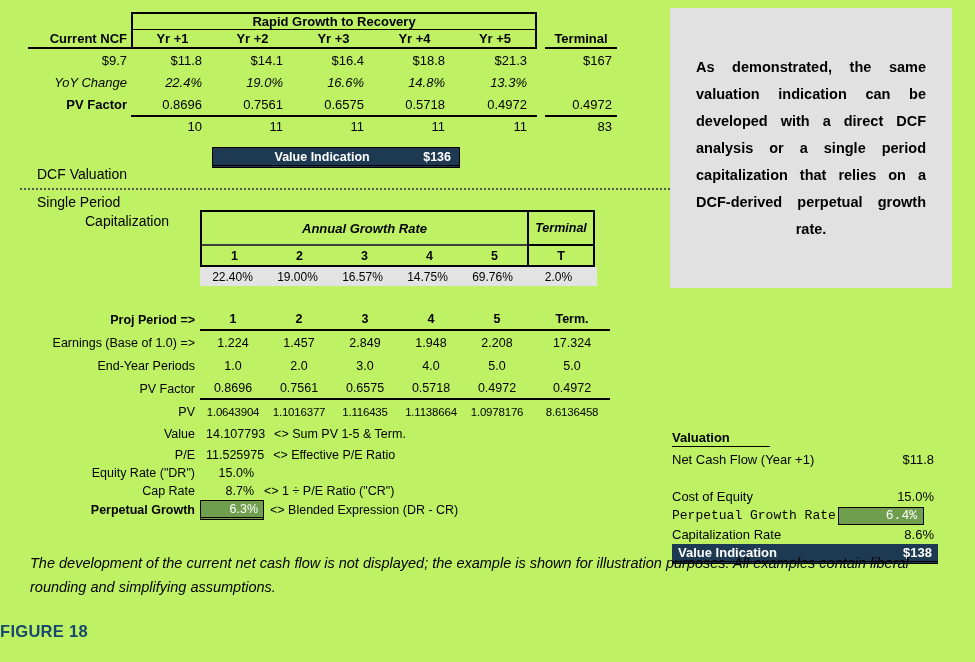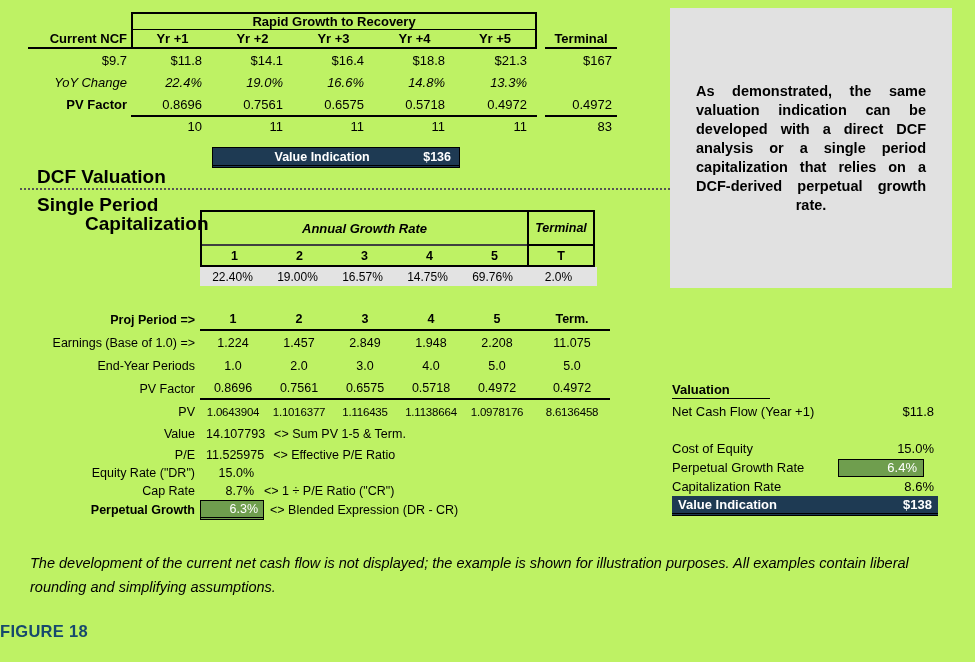--- a/index.html
+++ b/index.html
@@ -32,21 +32,21 @@
 
   
   .badge {
     position:absolute; left:212px; top:147px; width:248px; height:21px;
     background:var(--navy); color:#fff; font-size:12.5px; font-weight:bold;
     display:flex; align-items:center; border:1px solid #000; border-bottom:3px double #000;
     padding:0 8px;
   }
   .badge .lbl { flex:1; text-align:center; }
 
-  .sec-label { position:absolute; left:37px; font-size:19px; font-weight:bold; }
+  .sec-label { position:absolute; left:37px; font-size:14px; font-weight:normal; }
   .dashes { position:absolute; left:20px; top:188px; width:650px; border-top:2px dotted #555; }
 
   
   .grow-box {
     position:absolute; left:200px; top:210px; width:395px; border:2px solid #000;
     display:grid; grid-template-columns:325px 66px; grid-template-rows:34px 19px;
   }
   .grow-box > div { display:flex; align-items:center; justify-content:center; }
   .g-title { border-bottom:2px solid #404040; font-size:13px; font-weight:bold; font-style:italic; }
   .g-term  { border-left:2px solid #000; border-bottom:2px solid #000; font-size:12.5px; font-weight:bold; font-style:italic; }
@@ -78,25 +78,25 @@
     padding-right:5px; border:1px solid #000; border-bottom:3px double #000;
     display:flex; align-items:center; justify-content:flex-end;
   }
 
   
   .gray-box {
     position:absolute; left:670px; top:8px; width:282px; height:280px; background:#e1e1e1;
     display:flex; align-items:center;
   }
   .gray-box p {
-    margin:0; padding:0 26px; font-weight:bold; font-size:14.5px; line-height:19px;
+    margin:0; padding:0 26px; font-weight:bold; font-size:14.5px; line-height:27px;
     text-align:justify; text-align-last:center;
   }
   .vpanel { position:absolute; left:672px; top:382px; width:266px; font-size:13px; }
-  .vtitle { font-weight:bold; height:20px; }
+  .vtitle { font-weight:bold; height:20px;margin-top:48px; }
   .vtitle span { display:inline-block; border-bottom:1.5px solid #000; padding-bottom:1px; width:98px; }
   .vrow { display:flex; justify-content:space-between; align-items:center; height:19px; padding-right:4px; }
   .vrow.gap { margin-top:18px; }
   .vgreen {
     width:86px; height:18px; background:var(--green); color:#fff; border:1px solid #000;
     display:flex; align-items:center; justify-content:flex-end; padding-right:6px;
   }
   .vnavy {
     background:var(--navy); color:#fff; font-weight:bold; height:20px;
     padding:0 6px 0 6px; border-bottom:3px double #000;
@@ -207,21 +207,21 @@
       </div>
     </div>
     <div class="prow">
       <div class="plabel">Earnings (Base of 1.0) =&gt;</div>
       <div class="pcells">
         <span class="pcell">1.224</span>
         <span class="pcell">1.457</span>
         <span class="pcell">2.849</span>
         <span class="pcell">1.948</span>
         <span class="pcell">2.208</span>
-        <span class="pterm">11.075</span>
+        <span class="pterm">17.324</span>
       </div>
     </div>
     <div class="prow">
       <div class="plabel">End-Year Periods</div>
       <div class="pcells">
         <span class="pcell">1.0</span>
         <span class="pcell">2.0</span>
         <span class="pcell">3.0</span>
         <span class="pcell">4.0</span>
         <span class="pcell">5.0</span>
@@ -285,21 +285,21 @@
       <span>Valuation</span>
     </div>
     <div class="vrow">
       <span>Net Cash Flow (Year +1)</span>
       <span>$11.8</span>
     </div>
     <div class="vrow gap">
       <span>Cost of Equity</span>
       <span>15.0%</span>
     </div>
-    <div class="vrow" style="padding-right:14px;">
+    <div class="vrow" style="padding-right:14px;font-family:Liberation Mono, monospace;">
       <span>Perpetual Growth Rate</span>
       <span class="vgreen">6.4%</span>
     </div>
     <div class="vrow">
       <span>Capitalization Rate</span>
       <span>8.6%</span>
     </div>
     <div class="vrow vnavy">
       <span>Value Indication</span>
       <span>$138</span>

